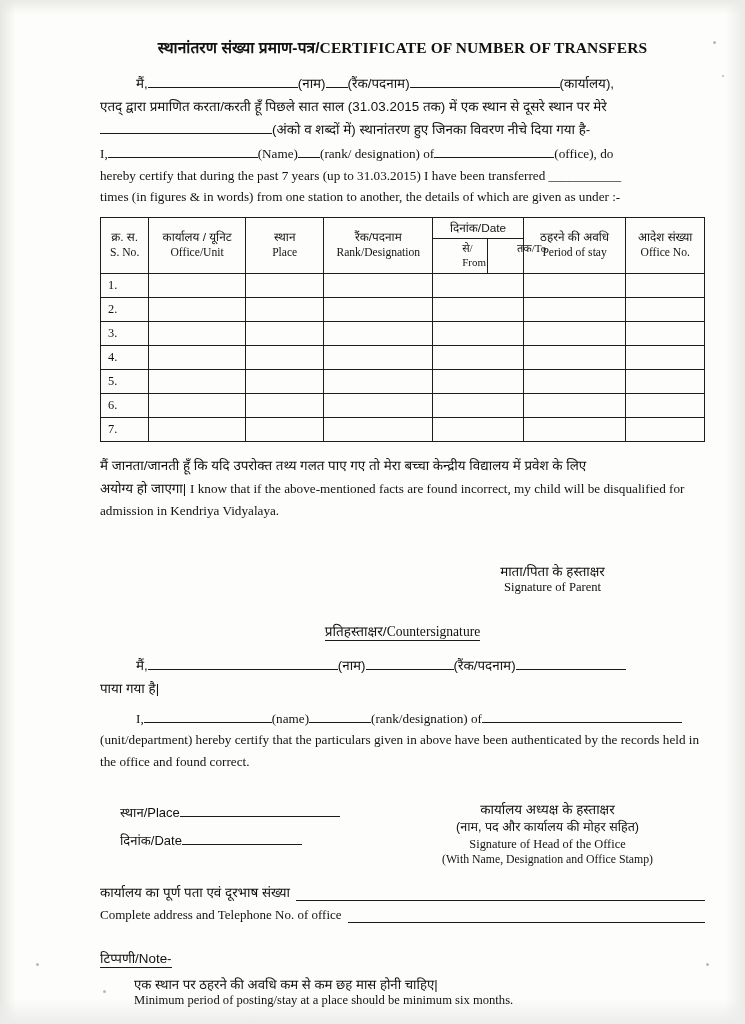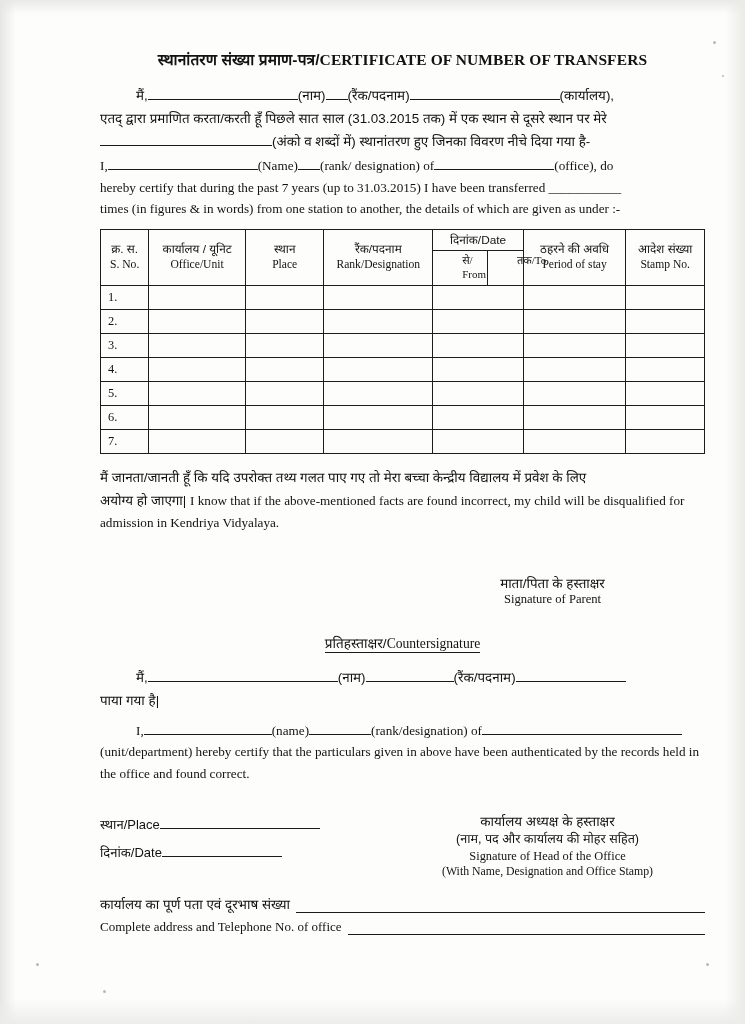--- a/index.html
+++ b/index.html
@@ -36,21 +36,21 @@
   .scan-edge-bottom {
     position: absolute; bottom: 0; left: 0; right: 0; height: 26px;
     background: linear-gradient(0deg, #ececea 0%, rgba(253,253,251,0) 100%);
   }
   .speck { position:absolute; background:#b9b9b4; border-radius:50%; }
 
   .content {
     position: absolute;
     left: 100px;
     right: 40px;
-    top: 48px;
+    top: 36px;
   }
 
   h1.form-title {
     font-size: 15.5px;
     font-weight: bold;
     text-align: center;
     margin: 0 0 14px 0;
     letter-spacing: .1px;
   }
 
@@ -154,20 +154,21 @@
     text-align: center;
   }
   .office-sig .l1 { font-family: "Liberation Sans", sans-serif; font-size: 13.4px; }
   .office-sig .l2 { font-family: "Liberation Sans", sans-serif; font-size: 12.6px; }
   .office-sig .l3 { font-size: 12.4px; margin-top: 2px; }
   .office-sig .l4 { font-size: 11.8px; }
 
   .place-date {
     margin-top: -64px;
     font-size: 13px;
+    margin-left: 20px;
   }
   .place-date .row { margin-bottom: 10px; }
   .place-date .lbl { font-family: "Liberation Sans", sans-serif; }
 
   .addr-block { margin-top: 34px; font-size: 13px; }
   .addr-block .r { display: flex; align-items: flex-end; gap: 6px; }
   .addr-block .hi-lbl { font-family: "Liberation Sans", sans-serif; font-size: 13.4px; }
   .addr-block .line { flex: 1 1 auto; border-bottom: 1px solid #1a1a1a; height: 1em; }
 
   .note-block { margin-top: 26px; font-size: 13px; }
@@ -268,21 +269,21 @@
               <div>से/ From</div>
               <div>तक/To</div>
             </div>
           </th>
           <th>
             <span class="hi-l">ठहरने की अवधि</span>
             <span class="en-l">Period of stay</span>
           </th>
           <th>
             <span class="hi-l">आदेश संख्या</span>
-            <span class="en-l">Stamp No.</span>
+            <span class="en-l">Office No.</span>
           </th>
         </tr>
       </thead>
       <tbody>
         <tr>
           <td class="rownum">1.</td>
           <td class="cell"></td>
           <td class="cell"></td>
           <td class="cell"></td>
           <td class="cell"></td>
@@ -399,16 +400,21 @@
       <div class="r">
         <span class="hi-lbl">कार्यालय का पूर्ण पता एवं दूरभाष संख्या</span>
         <span class="line"></span>
       </div>
       <div class="r" style="margin-top:6px">
         <span>Complete address and Telephone No. of office</span>
         <span class="line"></span>
       </div>
     </div>
 
+    <div class="note-block">
+      <div class="note-title">टिप्पणी/Note-</div>
+      <div class="note-hi">एक स्थान पर ठहरने की अवधि कम से कम छह मास होनी चाहिए|</div>
+      <div class="note-en">Minimum period of posting/stay at a place should be  minimum six months.</div>
+    </div>
 
   </div>
 
 </div>
 
 </body></html>

